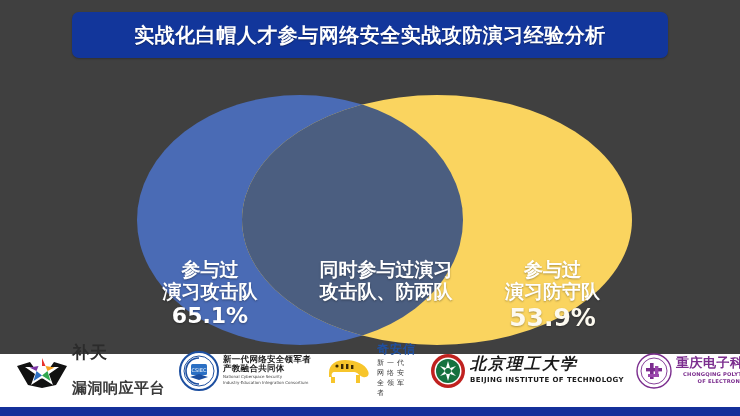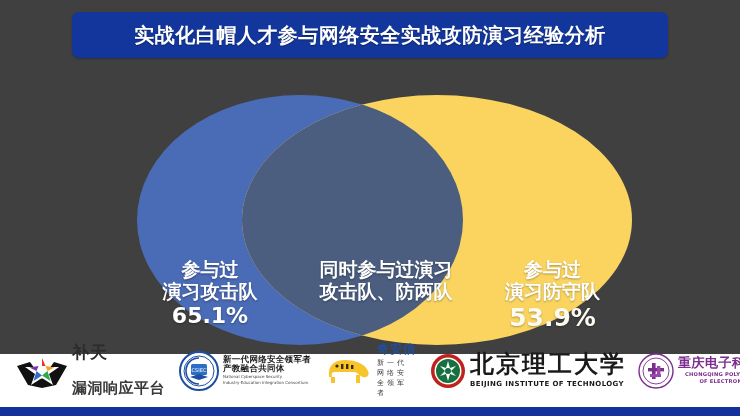--- a/index.html
+++ b/index.html
@@ -66,21 +66,21 @@
 
   #logo-csiec{margin-left:14px;}
   #logo-csiec .cn-main{font-size:8.5px;color:#1b1b1b;font-weight:bold;letter-spacing:.3px;}
   #logo-csiec .en{font-size:4px;color:#444;margin-top:2px;}
 
   #logo-qax{margin-left:12px;}
   #logo-qax .cn-main{font-size:12px;color:#1f4fa0;font-weight:bold;letter-spacing:1px;}
   #logo-qax .cn-sub{font-size:7px;color:#3c3c3c;letter-spacing:3px;margin-top:2px;}
 
   #logo-bit{margin-left:14px;}
-  #logo-bit .cn-main{font-size:24px;color:#1a1a1a;font-weight:bold;letter-spacing:2px;}
+  #logo-bit .cn-main{font-size:16px;color:#1a1a1a;font-weight:bold;letter-spacing:2px;font-style:italic;}
   #logo-bit .en{font-size:7px;color:#1a1a1a;font-weight:bold;letter-spacing:.4px;margin-top:4px;}
 
   #logo-cqcet{margin-left:12px;}
   #logo-cqcet .cn-main{font-size:13px;color:#7b2d8e;font-weight:bold;letter-spacing:.5px;}
   #logo-cqcet .en{font-size:5.2px;color:#7b2d8e;font-weight:bold;letter-spacing:.2px;margin-top:2px;text-align:center;}
 </style>
 </head>
 <body>
 
 <div id="page">

